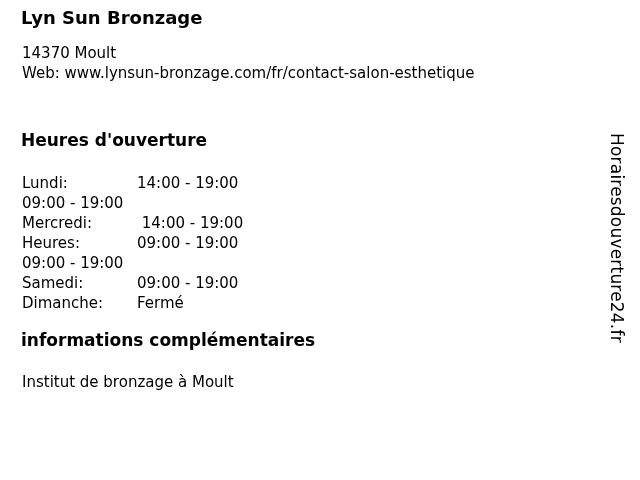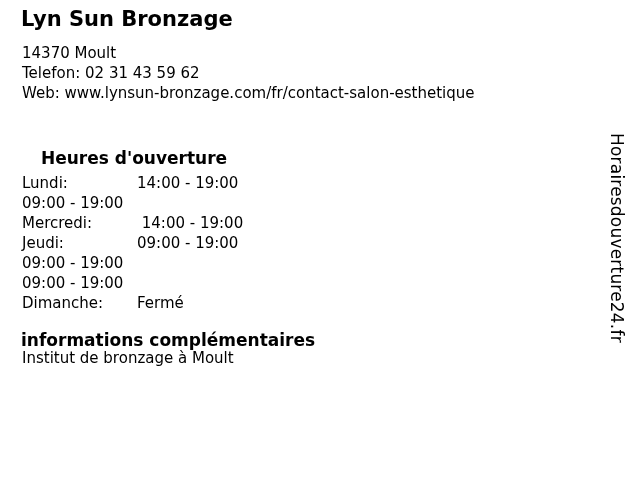--- a/index.html
+++ b/index.html
@@ -8,53 +8,53 @@
     position: relative;
     background: #ffffff;
     color: #000000;
     font-family: "DejaVu Sans", "Liberation Sans", sans-serif;
     overflow: hidden;
   }
   .page-title {
     position: absolute;
     left: 21px;
     top: 7px;
-    font-size: 21px;
+    font-size: 18px;
     font-weight: bold;
   }
   .contact-block {
     position: absolute;
     left: 22px;
     top: 43px;
     font-size: 15px;
     line-height: 20px;
   }
   .section-heading {
     position: absolute;
     left: 21px;
     font-size: 17px;
     font-weight: bold;
     line-height: 20px;
   }
-  .hours-heading { top: 148px; margin-left: 20px; }
+  .hours-heading { top: 130px; }
   .hours-table {
     position: absolute;
     left: 22px;
     top: 173px;
     font-size: 15px;
     line-height: 20px;
   }
   .hours-row { display: flex; }
   .hours-row .day { width: 115px; }
   .hours-row .time { white-space: pre; }
   .extra-heading { top: 330px; }
   .extra-text {
     position: absolute;
     left: 22px;
-    top: 348px;
+    top: 372px;
     font-size: 15px;
     line-height: 20px;
   }
   .watermark {
     position: absolute;
     left: 607px;
     top: 133px;
     writing-mode: vertical-rl;
     font-size: 17px;
     line-height: 20px;
@@ -64,46 +64,46 @@
 </style>
 </head>
 <body>
 
 <div class="page">
 
   <h1 class="page-title">Lyn Sun Bronzage</h1>
 
   <div class="contact-block">
     <div>14370 Moult</div>
-    <div>Telefon: 02 31 43 59 62</div>
     <div>Web: www.lynsun-bronzage.com/fr/contact-salon-esthetique</div>
   </div>
 
   <h2 class="section-heading hours-heading">Heures d'ouverture</h2>
 
   <div class="hours-table">
     <div class="hours-row">
       <span class="day">Lundi:</span>
       <span class="time">14:00 - 19:00</span>
     </div>
     <div class="hours-row">
       <span class="time">09:00 - 19:00</span>
     </div>
     <div class="hours-row">
       <span class="day">Mercredi:</span>
       <span class="time"> 14:00 - 19:00</span>
     </div>
     <div class="hours-row">
-      <span class="day">Jeudi:</span>
+      <span class="day">Heures:</span>
       <span class="time">09:00 - 19:00</span>
     </div>
     <div class="hours-row">
       <span class="time">09:00 - 19:00</span>
     </div>
     <div class="hours-row">
+      <span class="day">Samedi:</span>
       <span class="time">09:00 - 19:00</span>
     </div>
     <div class="hours-row">
       <span class="day">Dimanche:</span>
       <span class="time">Fermé</span>
     </div>
   </div>
 
   <h2 class="section-heading extra-heading">informations complémentaires</h2>
 

